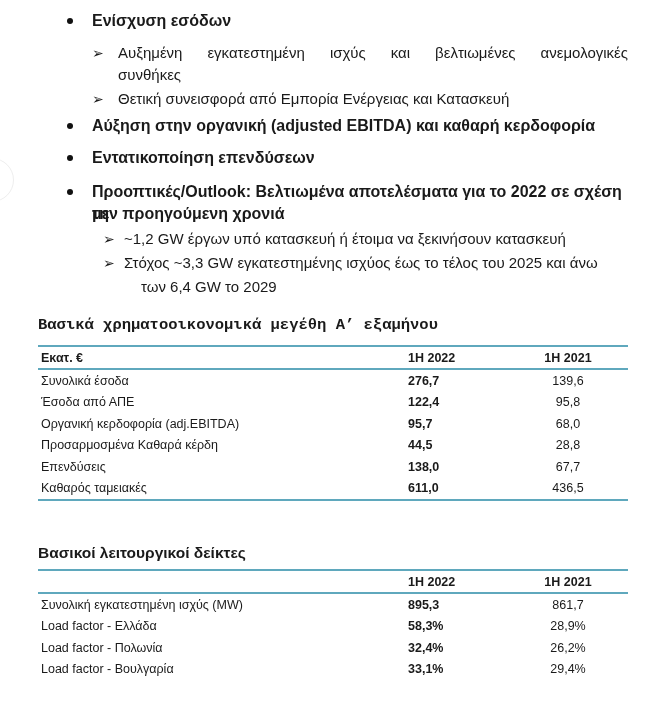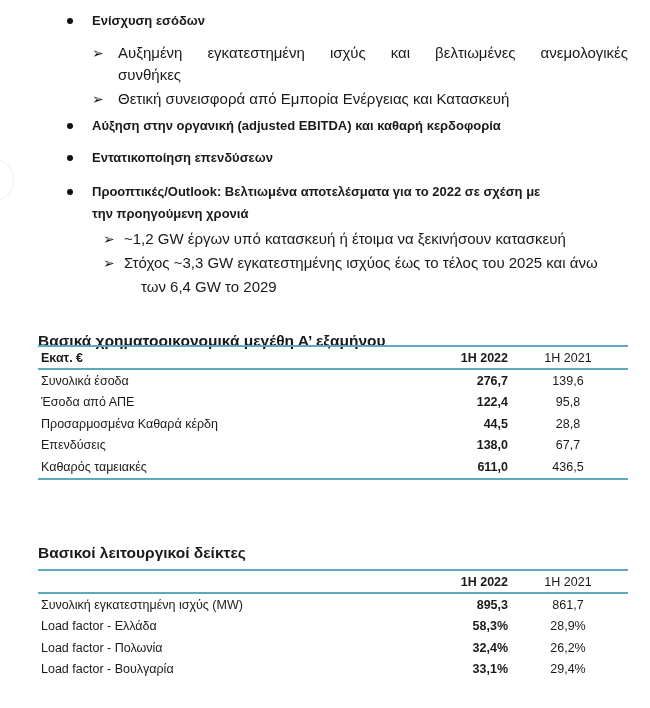--- a/index.html
+++ b/index.html
@@ -1,39 +1,39 @@
 <!DOCTYPE html>
 <html><head>
 <meta charset="utf-8">
 <style>
   html, body { margin: 0; padding: 0; background: #ffffff; }
   body { width: 650px; height: 708px; position: relative; overflow: hidden;
          font-family: "Liberation Sans", sans-serif; color: #1a1a1a; }
   .edge-circle { position: absolute; left: -30px; top: 158px; width: 42px; height: 42px;
                  border: 1px solid #eeeeee; border-radius: 50%; }
   .bullets { position: absolute; left: 0; top: 0; width: 650px; }
-  .b1 { position: absolute; font-weight: bold; font-size: 13px; line-height: 22px; text-decoration: underline; }
+  .b1 { position: absolute; font-weight: bold; font-size: 16px; line-height: 22px; text-decoration: underline; }
   .b1 .dot { position: absolute; left: 67px; top: 8px; width: 6px; height: 6px; border-radius: 50%; background: #111; }
   .b1 .txt { position: absolute; left: 92px; width: 540px; }
   .b2 { position: absolute; font-size: 15px; line-height: 22px; }
   .b2 .arrow { position: absolute; top: 0; font-size: 14px; }
   .b2 .txt { position: absolute; }
   .justify { text-align: justify; text-align-last: left; }
   .justify.first { text-align-last: justify; }
 
   .sec-title { position: absolute; left: 38px; font-weight: bold; font-size: 15.5px; }
   table.fin { position: absolute; left: 38px; width: 590px; border-collapse: collapse;
               font-size: 12.5px; }
   table.fin td { padding: 0; height: 21.5px; vertical-align: middle; }
   table.fin td.lab { padding-left: 3px; }
-  table.fin td.c22 { width: 100px; text-align: right; font-weight: bold; }
+  table.fin td.c22 { width: 100px; text-align: left; font-weight: bold; }
   table.fin td.c21 { width: 100px; text-align: center; }
   table.fin tr.head td { border-top: 2px solid #5fa8bd; border-bottom: 2px solid #5fa8bd; height: 21px; }
   table.fin tr.head td.lab { font-weight: bold; }
-  table.fin tr.head td.c21 { font-weight: normal; }
+  table.fin tr.head td.c21 { font-weight: bold; }
   table.fin tr.last td { border-bottom: 2px solid #5fa8bd; }
 </style>
 </head>
 <body>
 
 <div class="edge-circle"></div>
 
 <div class="bullets">
 
   <div class="b1" style="top:10px; left:0; width:650px; height:22px;">
@@ -69,37 +69,42 @@
     <span class="arrow" style="left:103px;">➢</span>
     <span class="txt" style="left:124px;">~1,2 GW έργων υπό κατασκευή ή έτοιμα να ξεκινήσουν κατασκευή</span>
   </div>
   <div class="b2" style="top:252px; left:0; width:650px;">
     <span class="arrow" style="left:103px;">➢</span>
     <span class="txt" style="left:124px;">Στόχος ~3,3 GW εγκατεστημένης ισχύος έως το τέλος του 2025 και άνω</span>
     <span class="txt" style="left:141px; top:24px;">των 6,4 GW το 2029</span>
   </div>
 </div>
 
-<div class="sec-title" style="top:332px;">Βασικά χρηματοοικονομικά μεγέθη Α’ εξαμήνου</div>
+<div class="sec-title" style="top:316px;font-family:Liberation Mono, monospace;">Βασικά χρηματοοικονομικά μεγέθη Α’ εξαμήνου</div>
 <table class="fin" style="top:345px;">
   <tbody>
       <tr class="head">
     <td class="lab">Εκατ. €</td>
     <td class="c22">1H 2022</td>
     <td class="c21" style="width:120px;">1H 2021</td>
   </tr>
   <tr>
     <td class="lab">Συνολικά έσοδα</td>
     <td class="c22">276,7</td>
     <td class="c21">139,6</td>
   </tr>
   <tr>
     <td class="lab">Έσοδα από ΑΠΕ</td>
     <td class="c22">122,4</td>
     <td class="c21">95,8</td>
+  </tr>
+  <tr>
+    <td class="lab">Οργανική κερδοφορία (adj.EBITDA)</td>
+    <td class="c22">95,7</td>
+    <td class="c21">68,0</td>
   </tr>
   <tr>
     <td class="lab">Προσαρμοσμένα Καθαρά κέρδη</td>
     <td class="c22">44,5</td>
     <td class="c21">28,8</td>
   </tr>
   <tr>
     <td class="lab">Επενδύσεις</td>
     <td class="c22">138,0</td>
     <td class="c21">67,7</td>

